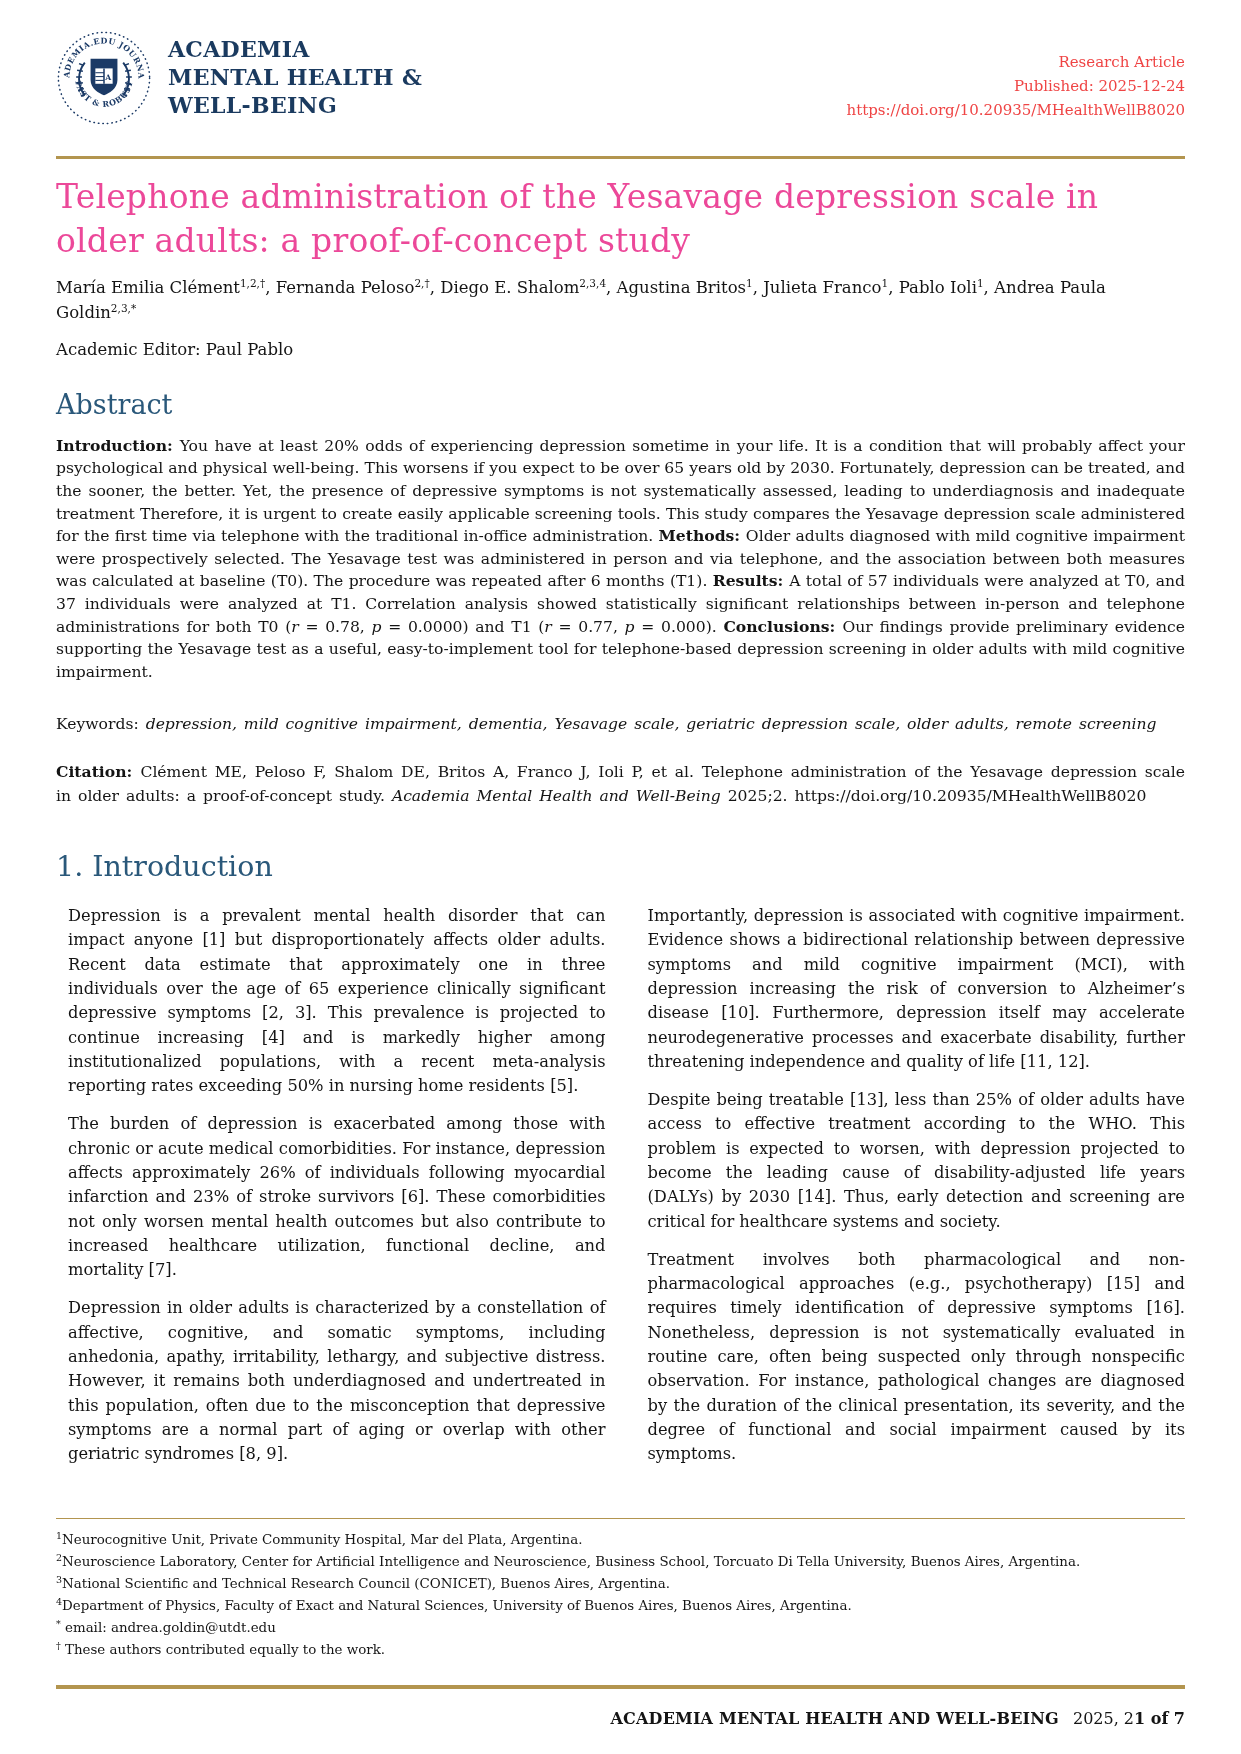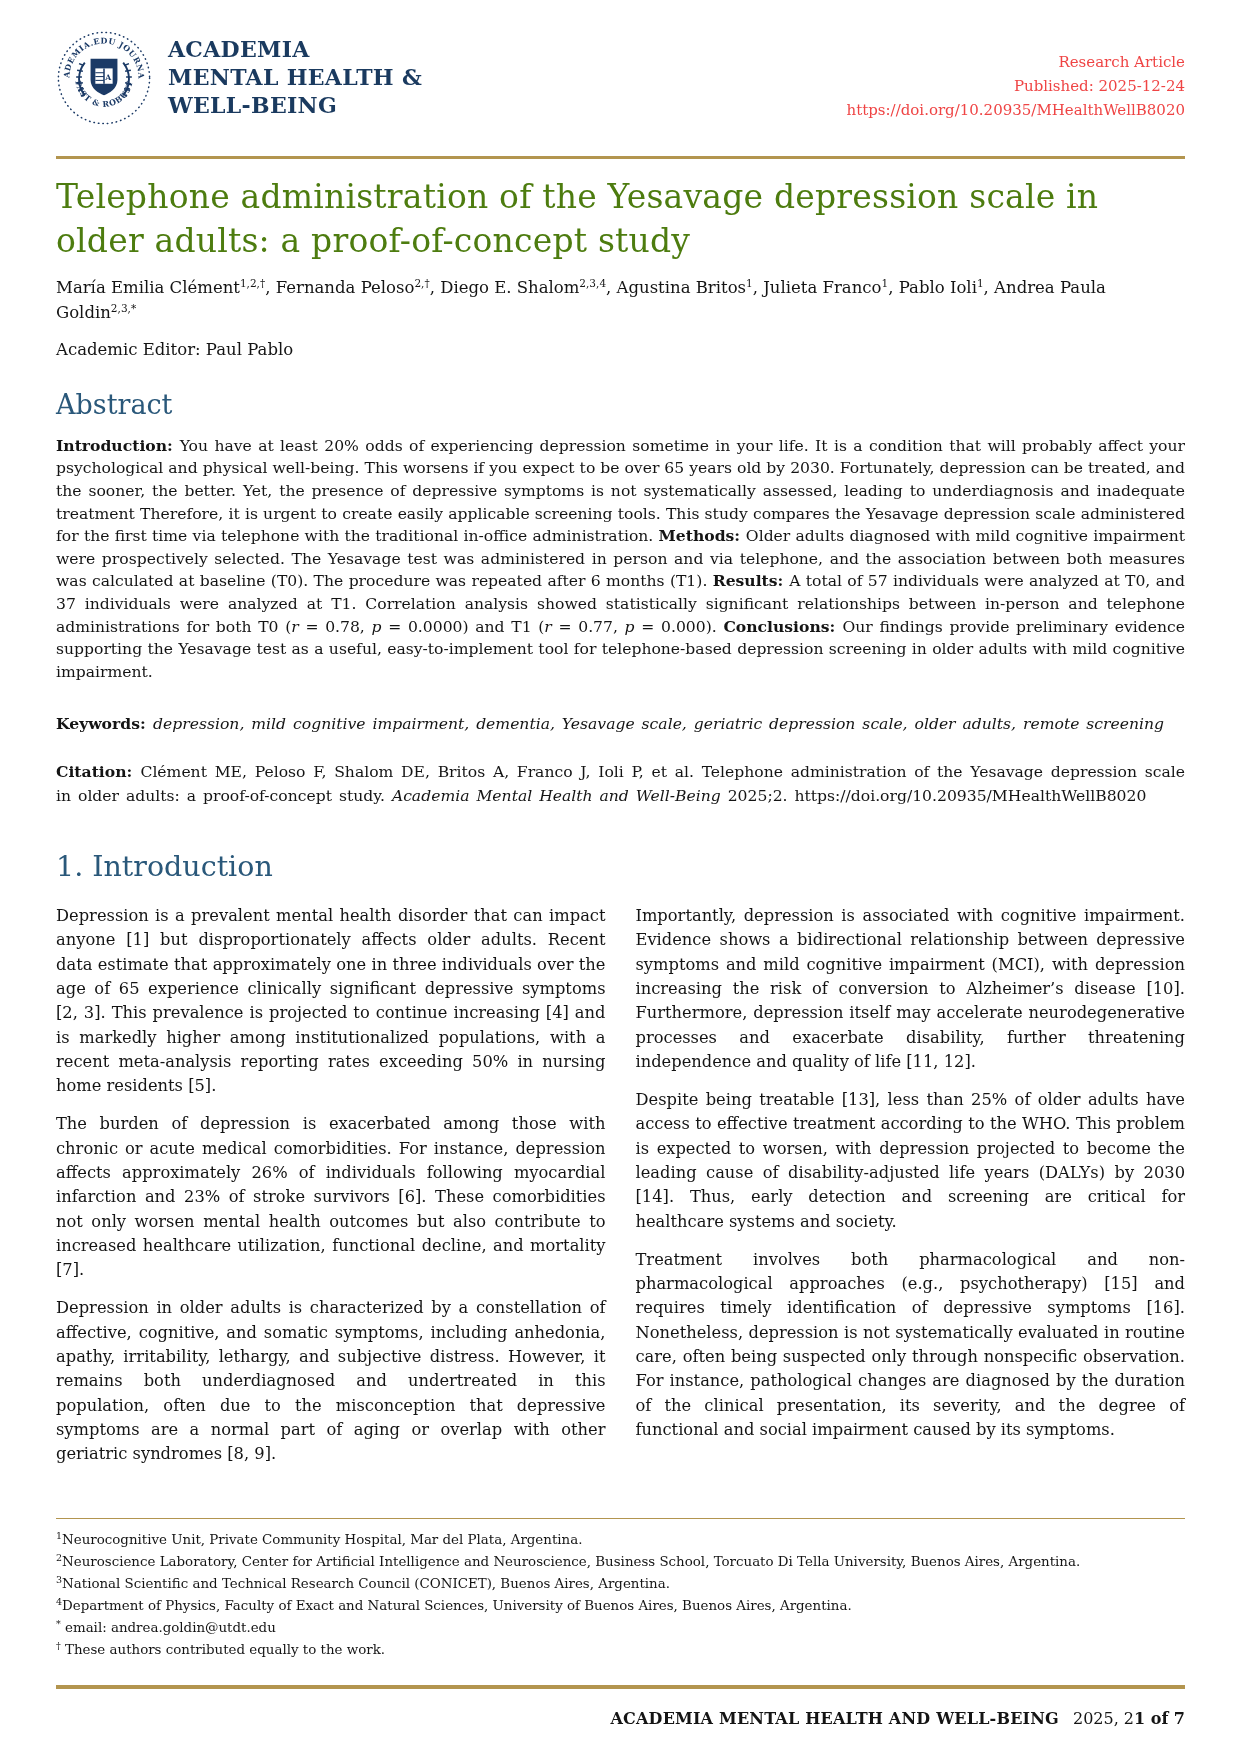--- a/index.html
+++ b/index.html
@@ -19,33 +19,33 @@
   .brand{display:flex;align-items:center;gap:16px;}
   .seal{width:96px;height:96px;flex:0 0 auto;}
   .jname{font-weight:bold;font-size:22px;line-height:1.27;color:#1a3a5f;letter-spacing:.3px;}
   .meta{text-align:right;font-size:15px;line-height:1.6;color:#ef4444;padding-top:20px;}
   
   .rule{background:#b3954f;border:none;height:2.5px;margin:0;}
   .rule-title{margin-top:30px;}
   .rule-foot-thin{height:1.6px;margin-top:6px;}
   .rule-foot-thick{height:4px;}
   
-  .title{font-size:33px;line-height:1.34;color:#4d7c0f;margin-top:16px;letter-spacing:.2px;}
+  .title{font-size:33px;line-height:1.34;color:#ec4899;margin-top:16px;letter-spacing:.2px;}
   .authors{font-size:16.5px;line-height:1.5;margin-top:13px;}
   .authors sup{font-size:10.5px;}
   .editor{font-size:16.5px;margin-top:15px;}
   
   .h-section{color:#2a587a;font-size:27px;margin-top:30px;line-height:1.2;}
   .abs{font-size:15.6px;line-height:1.45;text-align:justify;margin-top:13px;}
   .kw{font-size:15.6px;line-height:1.55;text-align:justify;margin-top:28px;word-spacing:2px;}
   .cit{font-size:15.6px;line-height:1.55;text-align:justify;margin-top:24px;word-spacing:2px;}
   
   .h-intro{color:#2a587a;font-size:28.5px;margin-top:42px;line-height:1.2;}
   .cols{display:flex;gap:30px;margin-top:20px;}
-  .col{flex:1 1 0;min-width:0;}
+  .col{flex:1 1 0;min-width:0;margin-left:12px;}
   .col p{font-size:16.3px;line-height:1.49;text-align:justify;margin:0 0 14px 0;}
   
   .bottom{margin-top:auto;}
   .fnotes{font-size:13.4px;line-height:1.64;margin-top:10px;margin-bottom:24px;}
   .fnote{display:block;}
   .fnote sup{font-size:9.5px;}
   .pfoot{display:flex;justify-content:flex-end;align-items:baseline;margin-top:20px;font-size:16px;}
   .pfoot .left b{letter-spacing:.2px;}
   .pfoot .issue{font-weight:normal;margin-left:14px;}
   .pfoot .pageno{font-weight:bold;}
@@ -101,21 +101,21 @@
 
   <hr class="rule rule-title">
 
   <div class="title">Telephone administration of the Yesavage depression scale in older adults: a proof-of-concept study</div>
   <div class="authors"><span>María Emilia Clément</span><sup>1,2,†</sup><span>, Fernanda Peloso</span><sup>2,†</sup><span>, Diego E. Shalom</span><sup>2,3,4</sup><span>, Agustina Britos</span><sup>1</sup><span>, Julieta Franco</span><sup>1</sup><span>, Pablo Ioli</span><sup>1</sup><span>, Andrea Paula Goldin</span><sup>2,3,*</sup></div>
   <div class="editor">Academic Editor: Paul Pablo</div>
 
   <div class="h-section">Abstract</div>
   <div class="abs"><span style="font-weight: bold;">Introduction: </span><span>You have at least 20% odds of experiencing depression sometime in your life. It is a condition that will probably affect your psychological and physical well-being. This worsens if you expect to be over 65 years old by 2030. Fortunately, depression can be treated, and the sooner, the better. Yet, the presence of depressive symptoms is not systematically assessed, leading to underdiagnosis and inadequate treatment Therefore, it is urgent to create easily applicable screening tools. This study compares the Yesavage depression scale administered for the first time via telephone with the traditional in-office administration. </span><span style="font-weight: bold;">Methods: </span><span>Older adults diagnosed with mild cognitive impairment were prospectively selected. The Yesavage test was administered in person and via telephone, and the association between both measures was calculated at baseline (T0). The procedure was repeated after 6 months (T1). </span><span style="font-weight: bold;">Results: </span><span>A total of 57 individuals were analyzed at T0, and 37 individuals were analyzed at T1. Correlation analysis showed statistically significant relationships between in-person and telephone administrations for both T0 (</span><span style="font-style: italic;">r</span><span> = 0.78, </span><span style="font-style: italic;">p</span><span> = 0.0000) and T1 (</span><span style="font-style: italic;">r</span><span> = 0.77, </span><span style="font-style: italic;">p</span><span> = 0.000). </span><span style="font-weight: bold;">Conclusions: </span><span>Our findings provide preliminary evidence supporting the Yesavage test as a useful, easy-to-implement tool for telephone-based depression screening in older adults with mild cognitive impairment.</span></div>
 
-  <div class="kw"><span style="font-weight: bold;">Keywords: </span><span style="font-style: italic;">depression, mild cognitive impairment, dementia, Yesavage scale, geriatric depression scale, older adults, remote screening</span></div>
+  <div class="kw"><span style="font-weight: normal;">Keywords: </span><span style="font-style: italic;">depression, mild cognitive impairment, dementia, Yesavage scale, geriatric depression scale, older adults, remote screening</span></div>
   <div class="cit"><span style="font-weight: bold;">Citation: </span><span>Clément ME, Peloso F, Shalom DE, Britos A, Franco J, Ioli P, et al. Telephone administration of the Yesavage depression scale in older adults: a proof-of-concept study. </span><span style="font-style: italic;">Academia Mental Health and Well-Being</span><span> 2025;2. https://doi.org/10.20935/MHealthWellB8020</span></div>
 
   <div class="h-intro">1. Introduction</div>
   <div class="cols">
     <div class="col">
       <p>Depression is a prevalent mental health disorder that can impact anyone [1] but disproportionately affects older adults. Recent data estimate that approximately one in three individuals over the age of 65 experience clinically significant depressive symptoms [2, 3]. This prevalence is projected to continue increasing [4] and is markedly higher among institutionalized populations, with a recent meta-analysis reporting rates exceeding 50% in nursing home residents [5].</p>
       <p>The burden of depression is exacerbated among those with chronic or acute medical comorbidities. For instance, depression affects approximately 26% of individuals following myocardial infarction and 23% of stroke survivors [6]. These comorbidities not only worsen mental health outcomes but also contribute to increased healthcare utilization, functional decline, and mortality [7].</p>
       <p>Depression in older adults is characterized by a constellation of affective, cognitive, and somatic symptoms, including anhedonia, apathy, irritability, lethargy, and subjective distress. However, it remains both underdiagnosed and undertreated in this population, often due to the misconception that depressive symptoms are a normal part of aging or overlap with other geriatric syndromes [8, 9].</p>
     </div>
     <div class="col">

